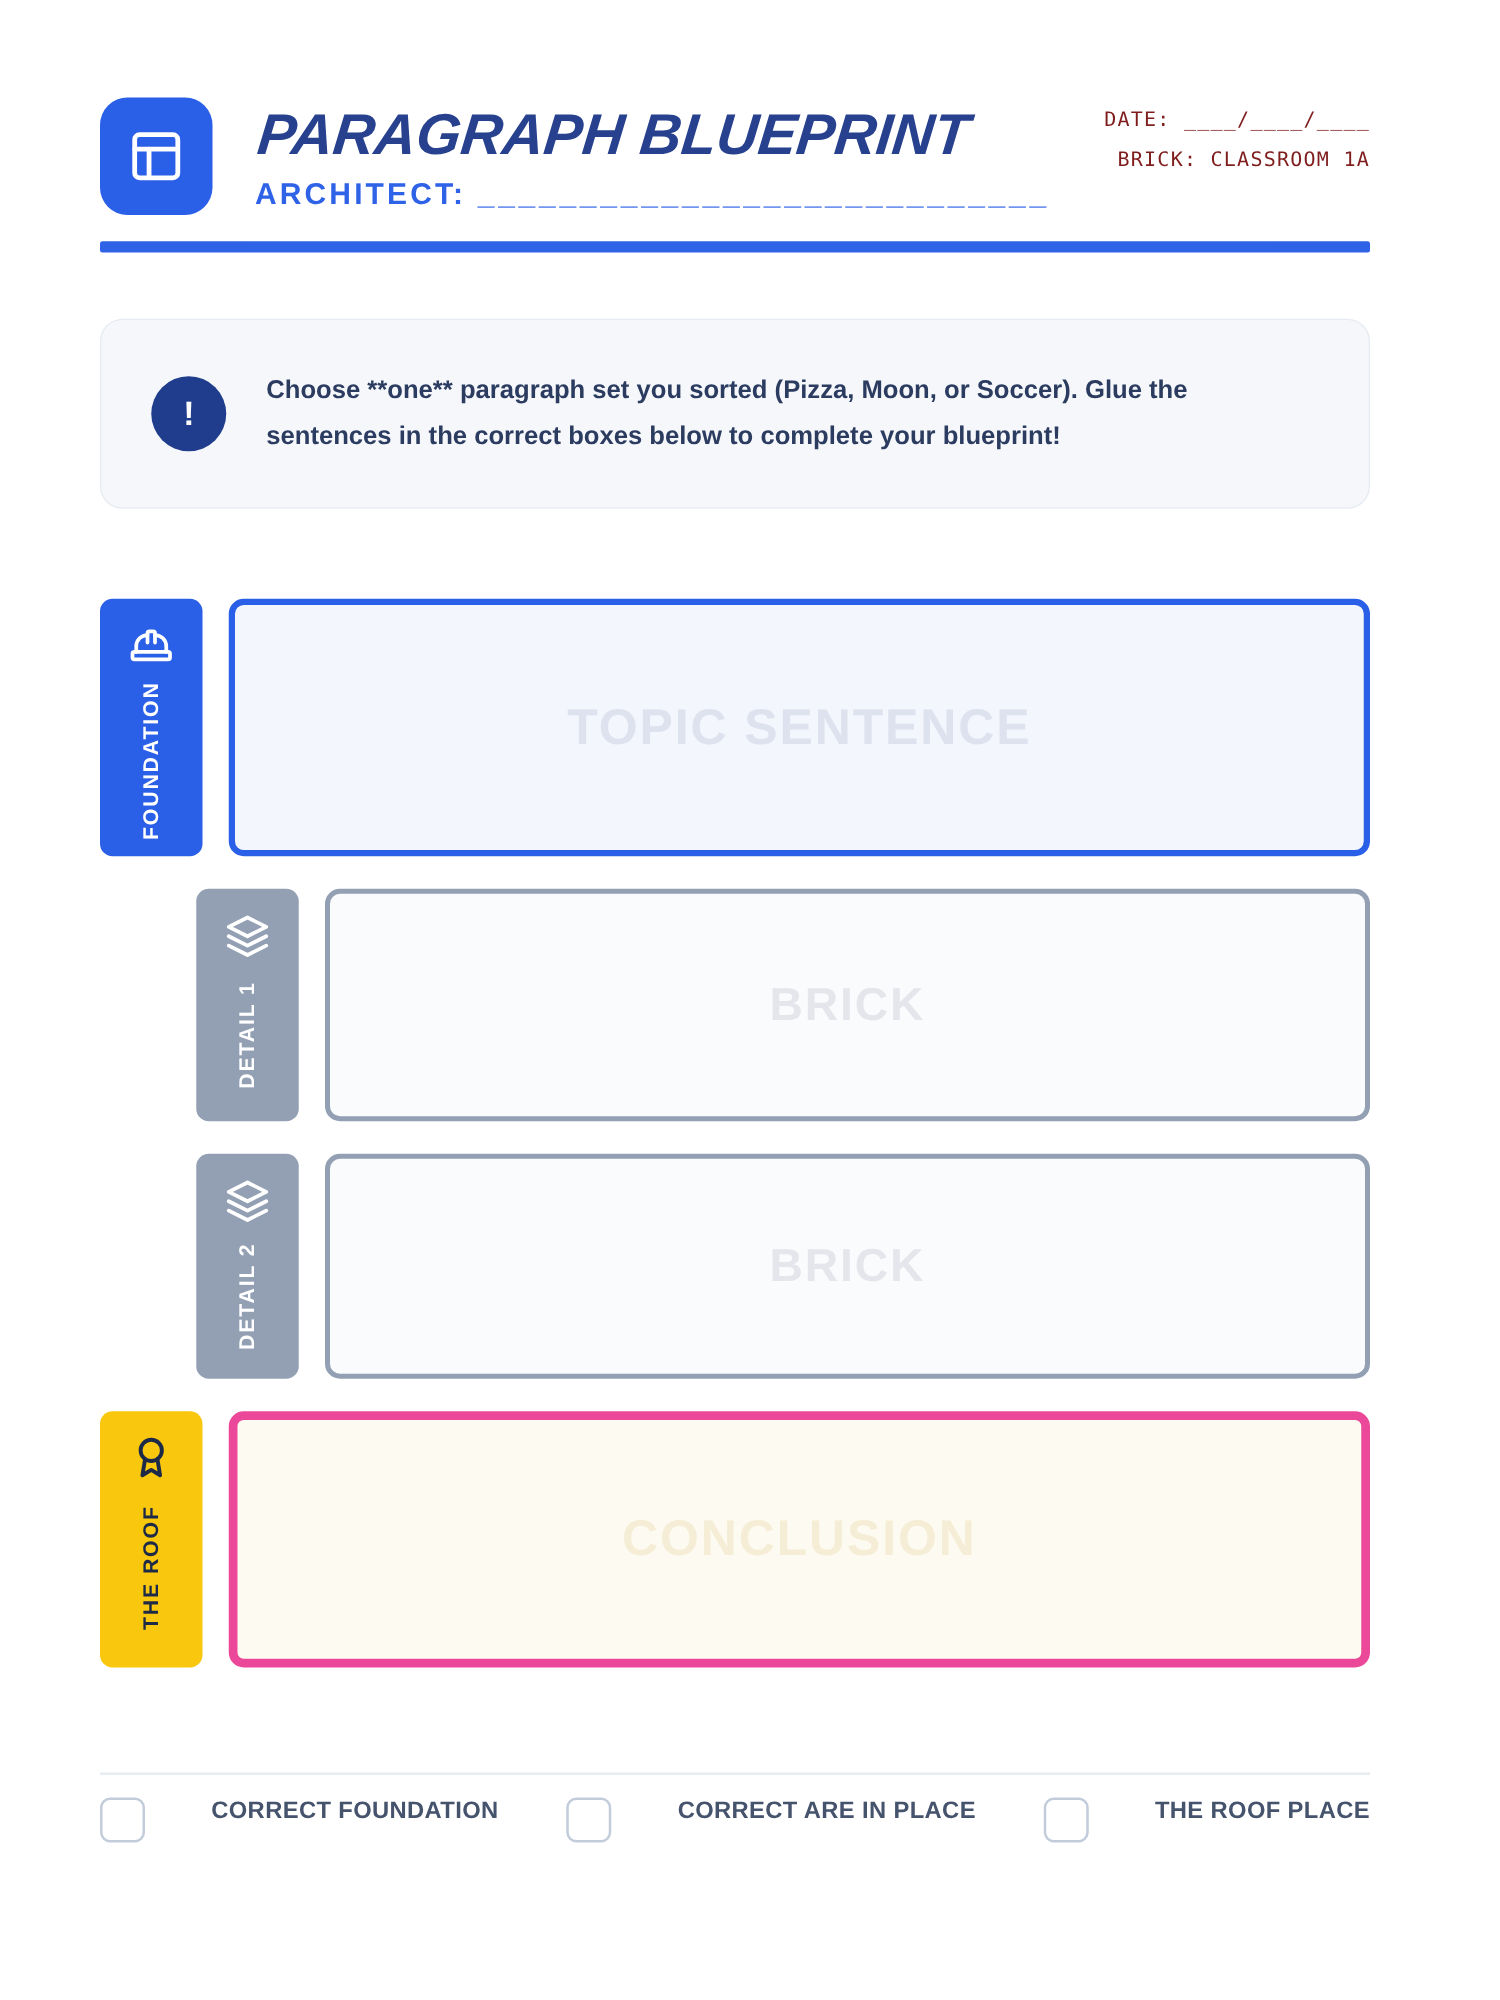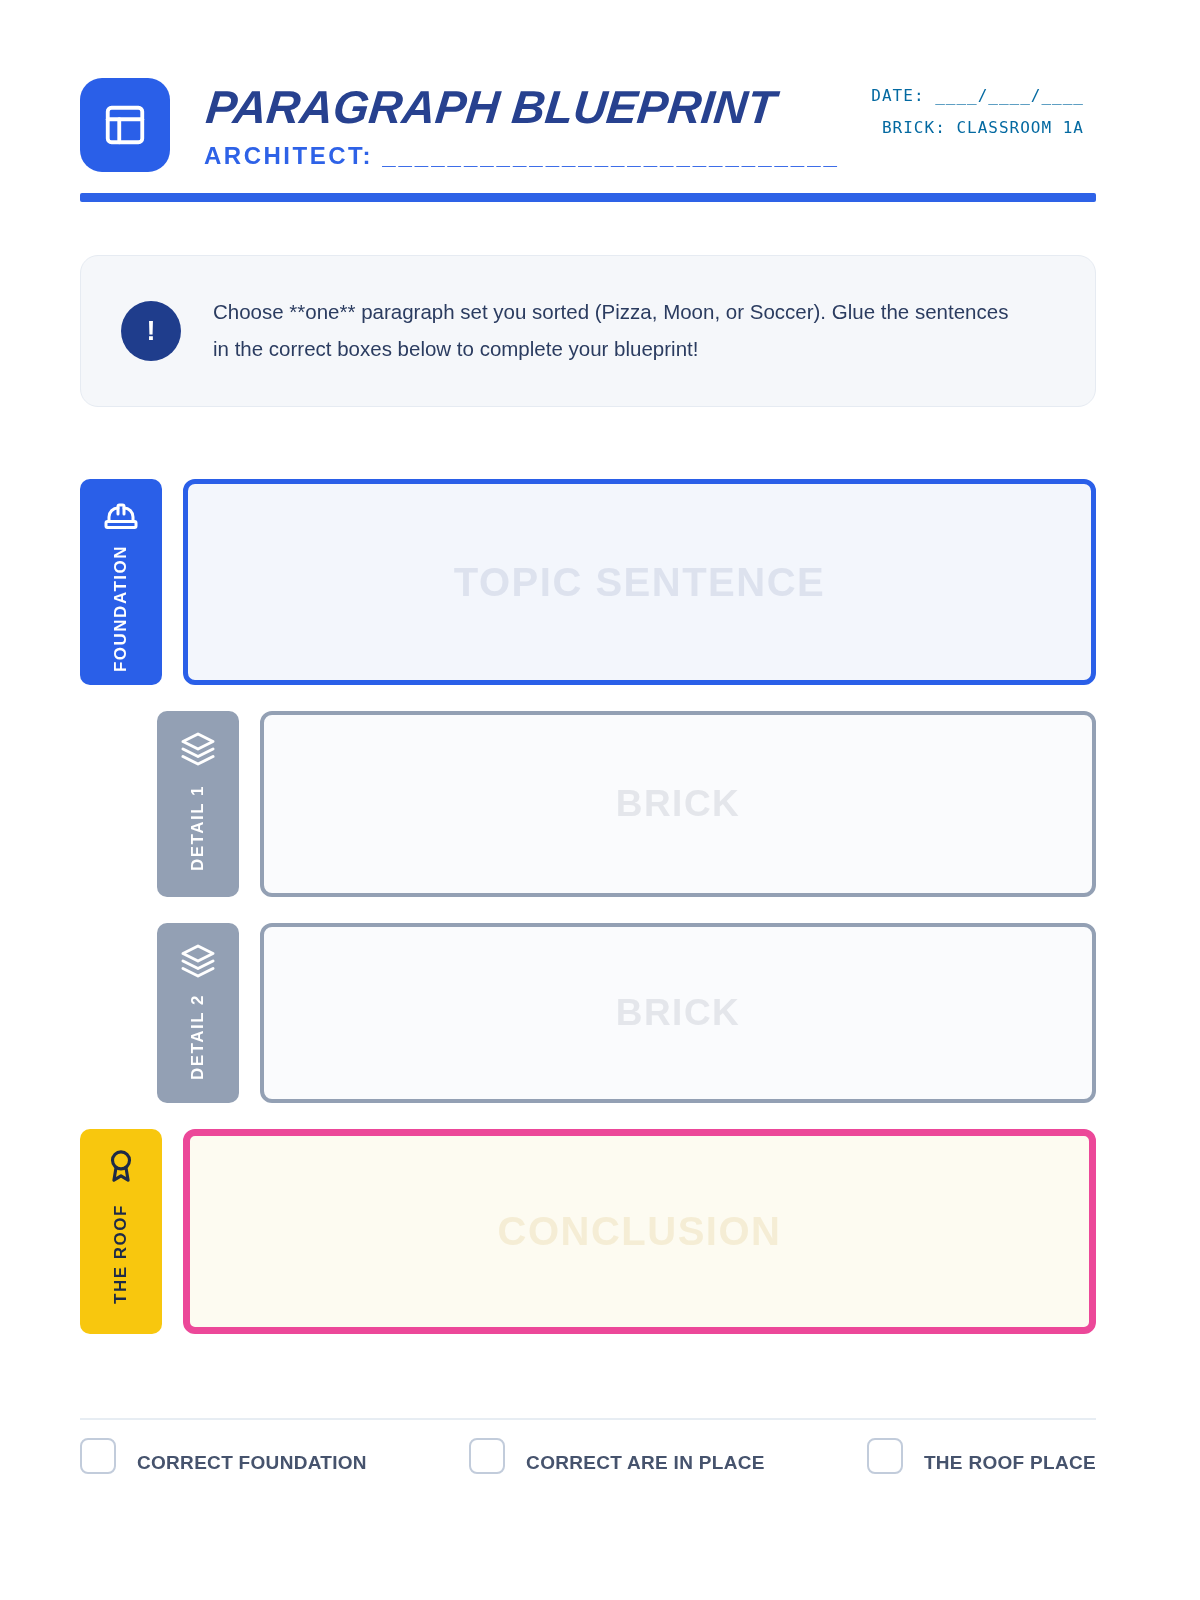--- a/index.html
+++ b/index.html
@@ -31,43 +31,43 @@
     transform: skewX(-6deg); transform-origin: left bottom;
     white-space: nowrap;
   }
   .architect-line {
     margin-top: 12px;
     font-weight: 700; font-size: 24px; letter-spacing: 2.5px;
     color: #2e62e7; white-space: nowrap;
   }
   .architect-blank { letter-spacing: 3px; font-weight: 700; }
   .meta {
-    position: absolute; top: 80px; right: 12px; text-align: right;
+    position: absolute; top: 80px; right: 0; text-align: right;
     font-family: "DejaVu Sans Mono", monospace;
     font-size: 16px; font-weight: 500;
-    color: #0369a1; letter-spacing: 1px; line-height: 2.0;
+    color: #7f1d1d; letter-spacing: 1px; line-height: 2.0;
   }
   .rule { height: 9px; background: #2e62e7; border-radius: 2px; margin-top: 21px; }
 
   
   .callout {
     margin-top: 53px; min-height: 152px; border-radius: 18px;
     background: #f5f7fa; border: 1.5px solid #e6ebf2;
     display: flex; align-items: center; padding: 30px 40px;
   }
   .alert-circle {
     width: 60px; height: 60px; border-radius: 50%;
     background: #1f3d8c; color: #ffffff;
     font-size: 27px; font-weight: 700;
     display: flex; align-items: center; justify-content: center;
     flex: 0 0 auto;
   }
   .callout-text {
     margin-left: 32px; max-width: 810px;
-    font-size: 20.5px; font-weight: 400; line-height: 1.8;
+    font-size: 20.5px; font-weight: 700; line-height: 1.8;
     color: #2b3c60;
   }
 
   
   .sections { margin-top: 72px; }
   .section-row { display: flex; align-items: stretch; margin-bottom: 26px; }
   .h-foundation { height: 206px; }
   .h-detail1 { height: 186px; }
   .h-detail2 { height: 180px; }
   .h-roof { height: 205px; margin-bottom: 0; }
@@ -98,21 +98,21 @@
   .box-yellow { border: 7px solid #ec4899;     background: #fdfbf1; }
 
   .placeholder { font-weight: 800; letter-spacing: 1.5px; }
   .ph-blue  { font-size: 40px; color: #dde2ee; }
   .ph-gray  { font-size: 37px; color: #e4e6eb; }
   .ph-cream { font-size: 40px; color: #f5edd5; }
 
   
   .footer-divider { margin-top: 84px; height: 1.5px; background: #e7edf3; }
   .checklist { display: flex; justify-content: space-between; margin-top: 18px; align-items: center; }
-  .check-item { display: flex; align-items: flex-end; }
+  .check-item { display: flex; align-items: flex-start; gap: 32px; }
   .checkbox {
     width: 36px; height: 36px; border-radius: 8px;
     border: 2.5px solid #c2ccdb; background: #ffffff; flex: 0 0 auto;
   }
   .check-label {
     margin-left: 21px; font-size: 19px; font-weight: 700;
     color: #46536d; letter-spacing: 0.3px; white-space: nowrap;
   }
 
   :root { --blue: #2a5fe8; }

